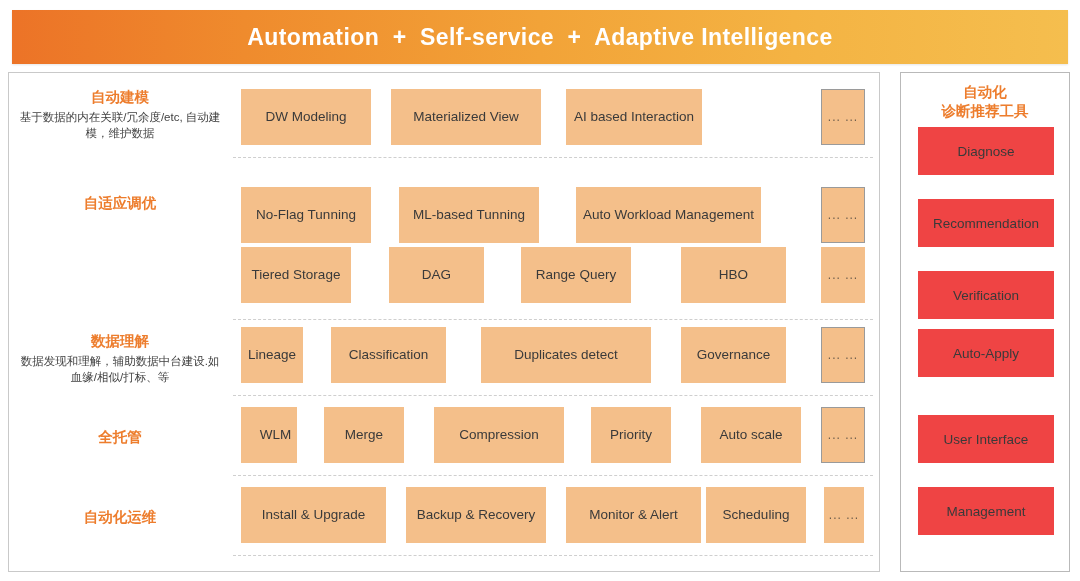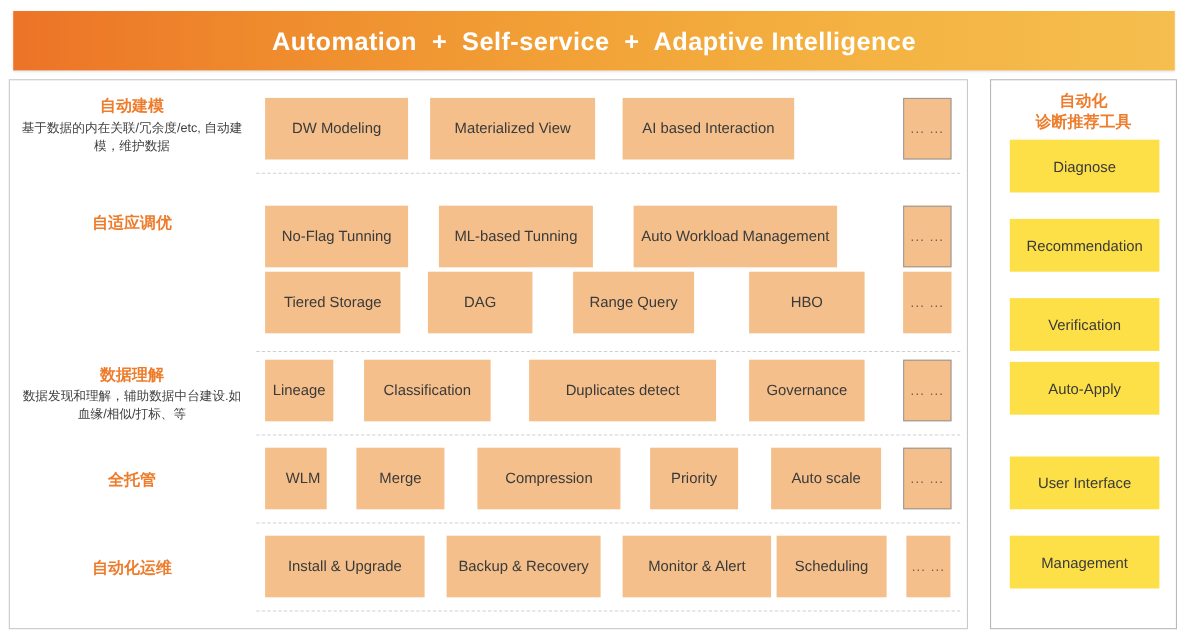--- a/index.html
+++ b/index.html
@@ -137,21 +137,21 @@
     color: #ED7D2D;
     font-size: 14.5px;
     font-weight: bold;
     line-height: 19px;
   }
   .right-item {
     position: absolute;
     left: 17px;
     width: 136px;
     height: 48px;
-    background: #fde047;
+    background: #ef4444;
     display: flex;
     align-items: center;
     justify-content: center;
     color: #3a3a3a;
     font-size: 13.5px;
     text-align: center;
   }
 </style>
 </head>
 <body>
@@ -178,31 +178,31 @@
         <div class="lbl-title">全托管</div>
       </div>
       <div class="row-label" style="top: 434px;">
         <div class="lbl-title">自动化运维</div>
       </div>
     </div>
   <div class="rows-area">
       <div class="box-row" style="top: 16px; width: 100%;">
         <div class="chip" style="left: 10px; width: 130px;">DW Modeling</div>
         <div class="chip" style="left: 160px; width: 150px;">Materialized View</div>
-        <div class="chip" style="left: 335px; width: 156px;">AI based Interaction</div>
+        <div class="chip" style="left: 335px; width: 136px;">AI based Interaction</div>
         <div class="chip bordered ellipsis" style="left: 590px; width: 44px;">... ...</div>
       </div>
       <div class="box-row" style="top: 98px; width: 100%; margin-top: 16px;">
         <div class="chip" style="left: 10px; width: 130px;">No-Flag Tunning</div>
         <div class="chip" style="left: 168px; width: 140px;">ML-based Tunning</div>
         <div class="chip" style="left: 345px; width: 185px;">Auto Workload Management</div>
         <div class="chip bordered ellipsis" style="left: 590px; width: 44px;">... ...</div>
       </div>
       <div class="box-row" style="top: 174px; width: 100%;">
-        <div class="chip" style="left: 10px; width: 123px;">Tiered Storage</div>
+        <div class="chip" style="left: 10px; width: 110px;">Tiered Storage</div>
         <div class="chip" style="left: 158px; width: 95px;">DAG</div>
         <div class="chip" style="left: 290px; width: 110px;">Range Query</div>
         <div class="chip" style="left: 450px; width: 105px;">HBO</div>
         <div class="chip ellipsis" style="left: 590px; width: 44px;">... ...</div>
       </div>
       <div class="box-row" style="top: 254px; width: 100%;">
         <div class="chip" style="left: 10px; width: 62px;">Lineage</div>
         <div class="chip" style="left: 100px; width: 115px;">Classification</div>
         <div class="chip" style="left: 250px; width: 170px;">Duplicates detect</div>
         <div class="chip" style="left: 450px; width: 105px;">Governance</div>

